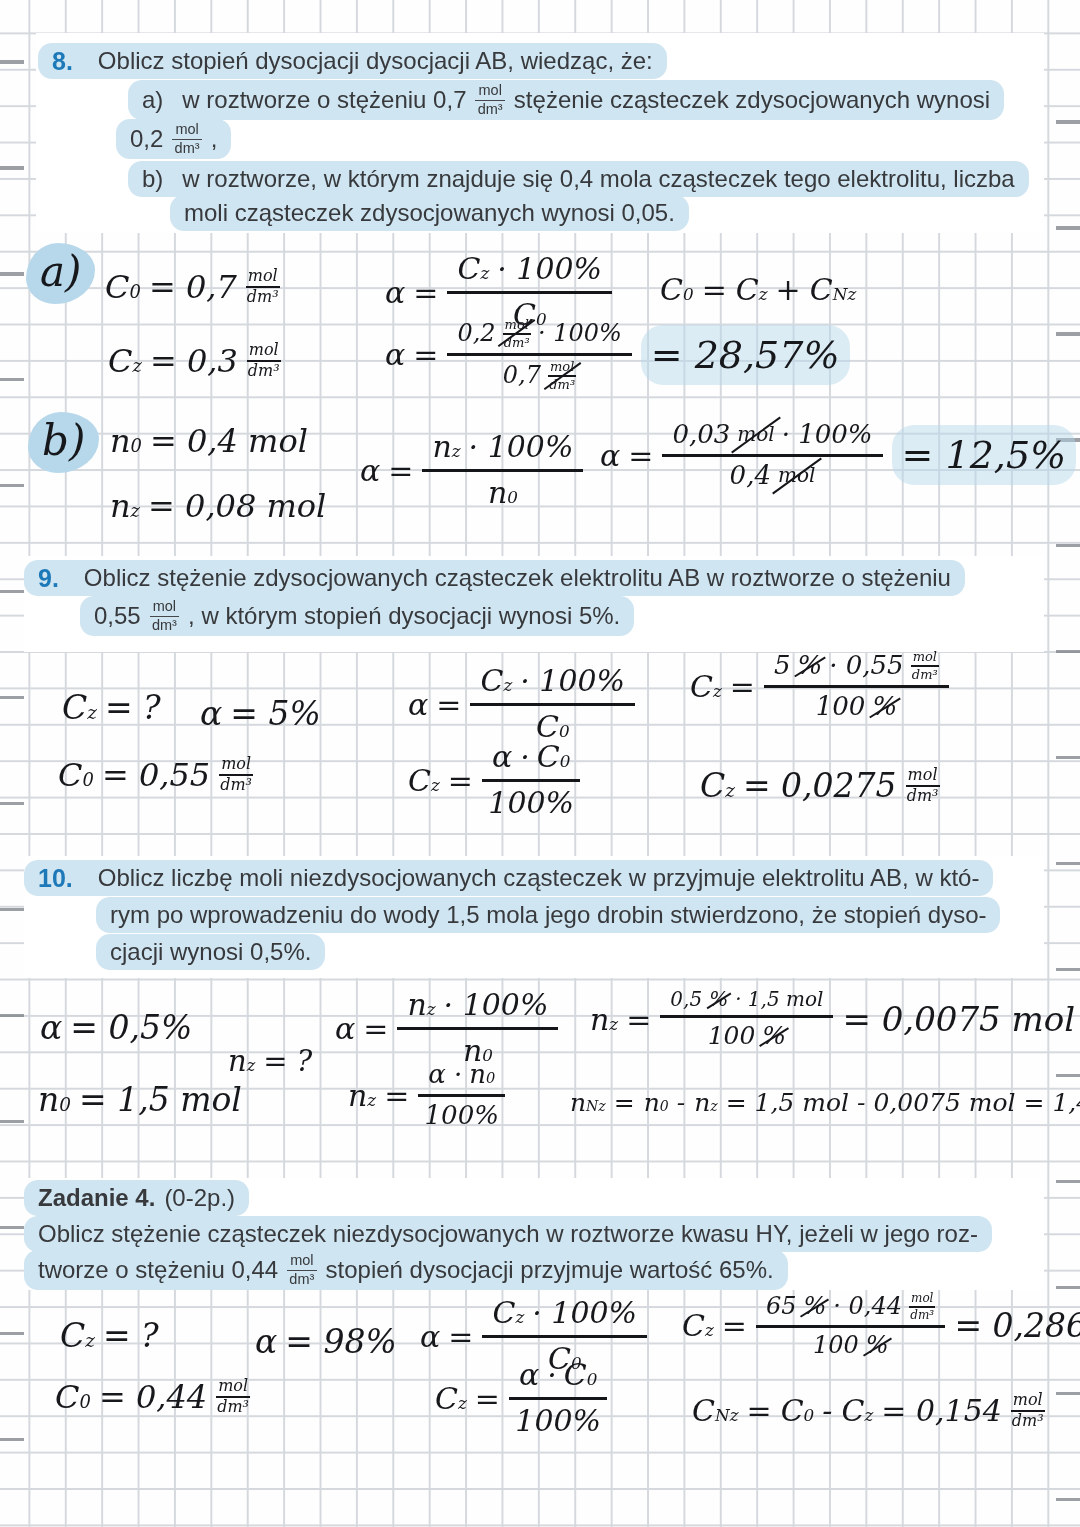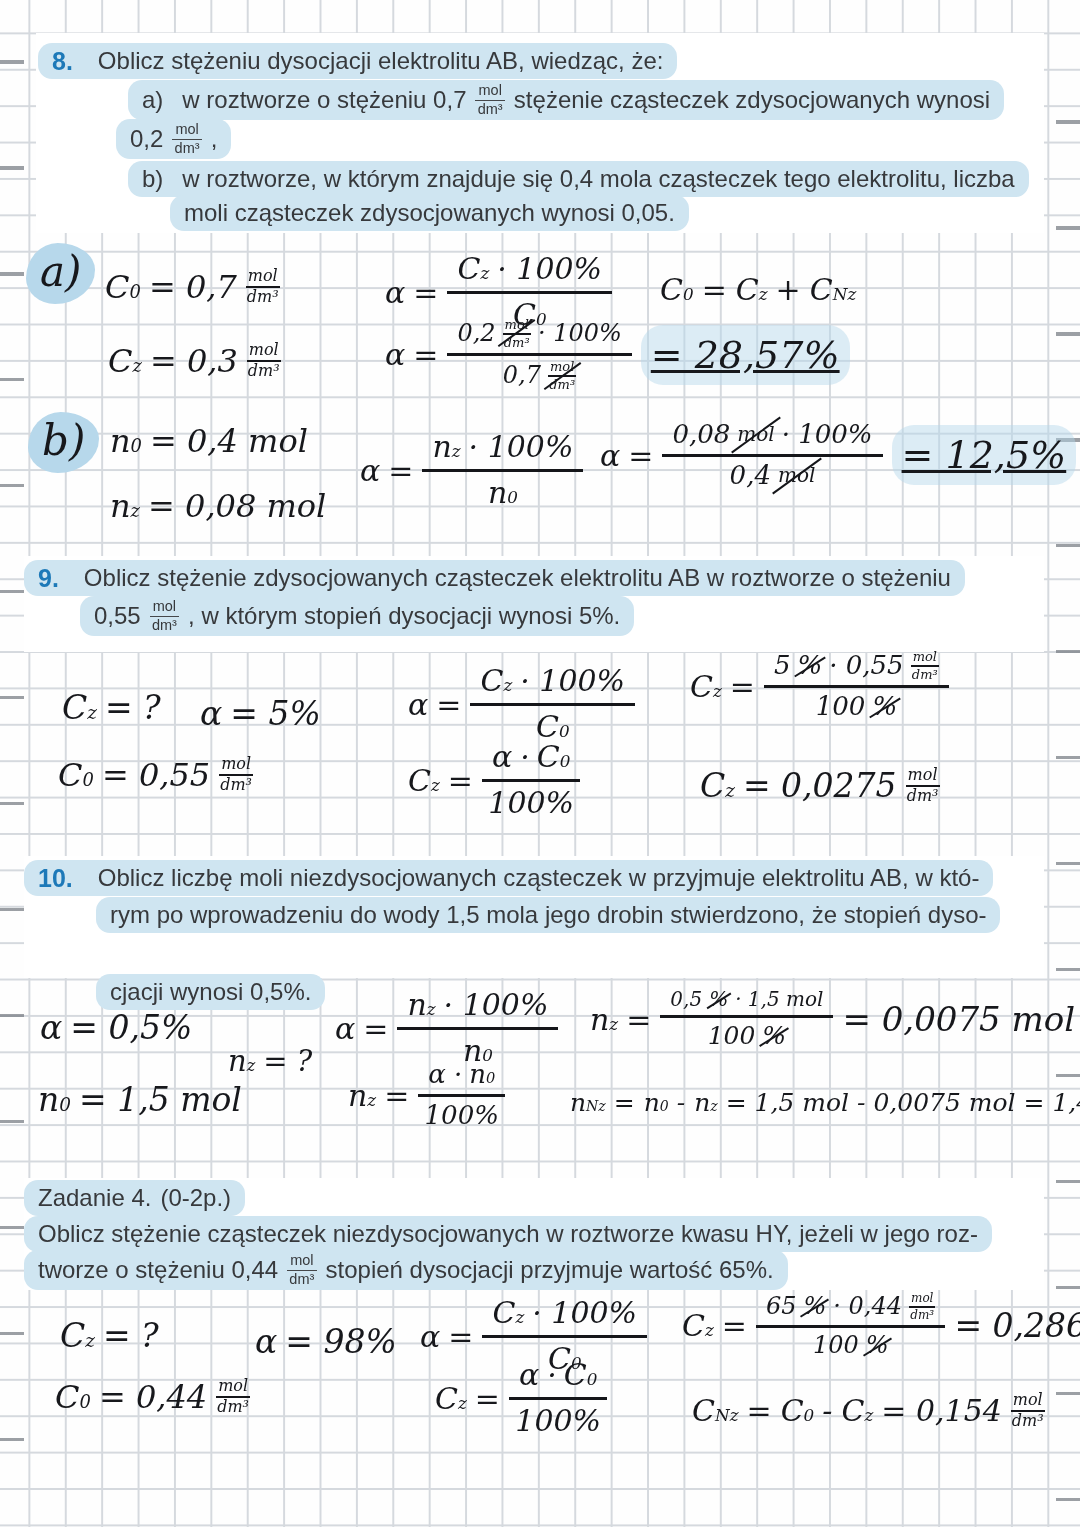--- a/index.html
+++ b/index.html
@@ -24,21 +24,21 @@
   .edge-l{left:0;}
   .edge-r{right:0;top:120px;}
 
   
   .pblock{position:absolute;background:#ffffff;}
   .pline{position:absolute;white-space:nowrap;}
   .pill{display:inline-flex;align-items:center;gap:9px;
     background:#cfe5f1;border-radius:14px;padding:3px 14px;
     font-size:24px;line-height:30px;color:#37393c;}
   .num{color:#1d79b8;font-weight:bold;font-size:25px;margin-right:16px;}
-  .bold{font-weight:normal;}
+  .bold{font-weight:bold;}
   .itm{margin-right:10px;}
   .pfr{display:inline-flex;flex-direction:column;align-items:center;
     font-size:14.5px;line-height:1.08;color:#37393c;}
   .pfr .t{border-bottom:1.5px solid #45474a;padding:0 3px 1px;}
   .pfr .b{padding-top:1px;}
 
   
   .hw{position:absolute;display:flex;align-items:center;gap:9px;
     font-family:"DejaVu Serif",serif;font-style:italic;
     color:#17181c;font-size:30px;white-space:nowrap;}
@@ -58,34 +58,34 @@
   
   .xbig{position:relative;}
   .xbig::after{content:'';position:absolute;left:-30%;top:46%;width:160%;
     border-top:2.6px solid #15161a;transform:rotate(-36deg);}
   .xpct{position:relative;display:inline-block;}
   .xpct::after{content:'';position:absolute;left:-22%;top:50%;width:145%;
     border-top:2.4px solid #15161a;transform:rotate(-32deg);}
   
   .blob{background:#b7d8eb;border-radius:46% 54% 58% 42% / 58% 44% 56% 42%;
     padding:4px 14px 8px;font-size:42px;}
-  .resblob{background:rgba(179,215,236,.45);border-radius:22px;padding:8px 10px;text-decoration:underline;}
+  .resblob{background:rgba(179,215,236,.45);border-radius:22px;padding:8px 10px;}
 </style>
 </head>
 <body>
 
 <div class="page">
   <div class="edge-l"></div>
   <div class="edge-r"></div>
 
   <section class="pblock" style="left:36px;top:33px;width:1008px;height:200px;">
     <div class="pline" style="left:2px;top:10px;">
       <span class="pill">
         <span class="num">8.</span>
-        <span>Oblicz stężeniu dysocjacji elektrolitu AB, wiedząc, że:</span>
+        <span>Oblicz stopień dysocjacji dysocjacji AB, wiedząc, że:</span>
       </span>
     </div>
     <div class="pline" style="left:92px;top:47px;">
       <span class="pill">
         <span class="itm">a)</span>
         <span>w roztworze o stężeniu 0,7</span>
         <span class="pfr">
             <span class="t">mol</span>
             <span class="b">dm³</span>
           </span>
@@ -240,21 +240,21 @@
         </span>
     </span>
   </div>
   <div class="hw" style="left:600px;top:420px;">
     <span class="term">
         <span class="tb">α</span>
         <span class="tr">=</span>
       </span>
     <span class="fr">
       <span class="nu" style="font-size:26px;">
-        <span>0,08</span>
+        <span>0,03</span>
         <span class="xbig" style="font-size:20px;">mol</span>
         <span>· 100%</span>
       </span>
       <span class="de" style="font-size:26px;">
         <span>0,4</span>
         <span class="xbig" style="font-size:20px;">mol</span>
       </span>
     </span>
     <span class="big resblob">= 12,5%</span>
   </div>
@@ -384,21 +384,21 @@
       <span class="pill">
         <span class="num">10.</span>
         <span>Oblicz liczbę moli niezdysocjowanych cząsteczek w przyjmuje elektrolitu AB, w któ-</span>
       </span>
     </div>
     <div class="pline" style="left:72px;top:41px;">
       <span class="pill">
           <span>rym po wprowadzeniu do wody 1,5 mola jego drobin stwierdzono, że stopień dyso-</span>
         </span>
     </div>
-    <div class="pline" style="left:72px;top:78px;margin-top:40px;">
+    <div class="pline" style="left:72px;top:78px;">
       <span class="pill">
           <span>cjacji wynosi 0,5%.</span>
         </span>
     </div>
   </section>
 
   <div class="hw" style="left:40px;top:1008px;font-size:33px;">
     <span class="term">
         <span class="tb">α</span>
         <span class="tr">= 0,5%</span>

